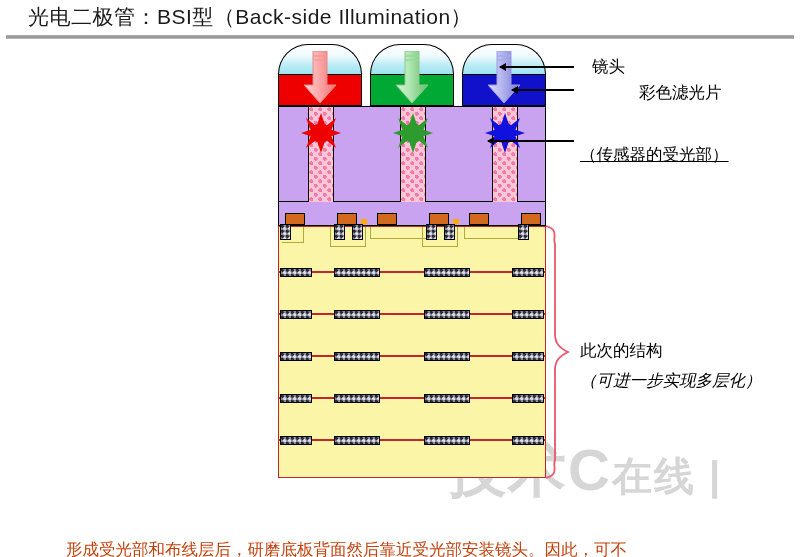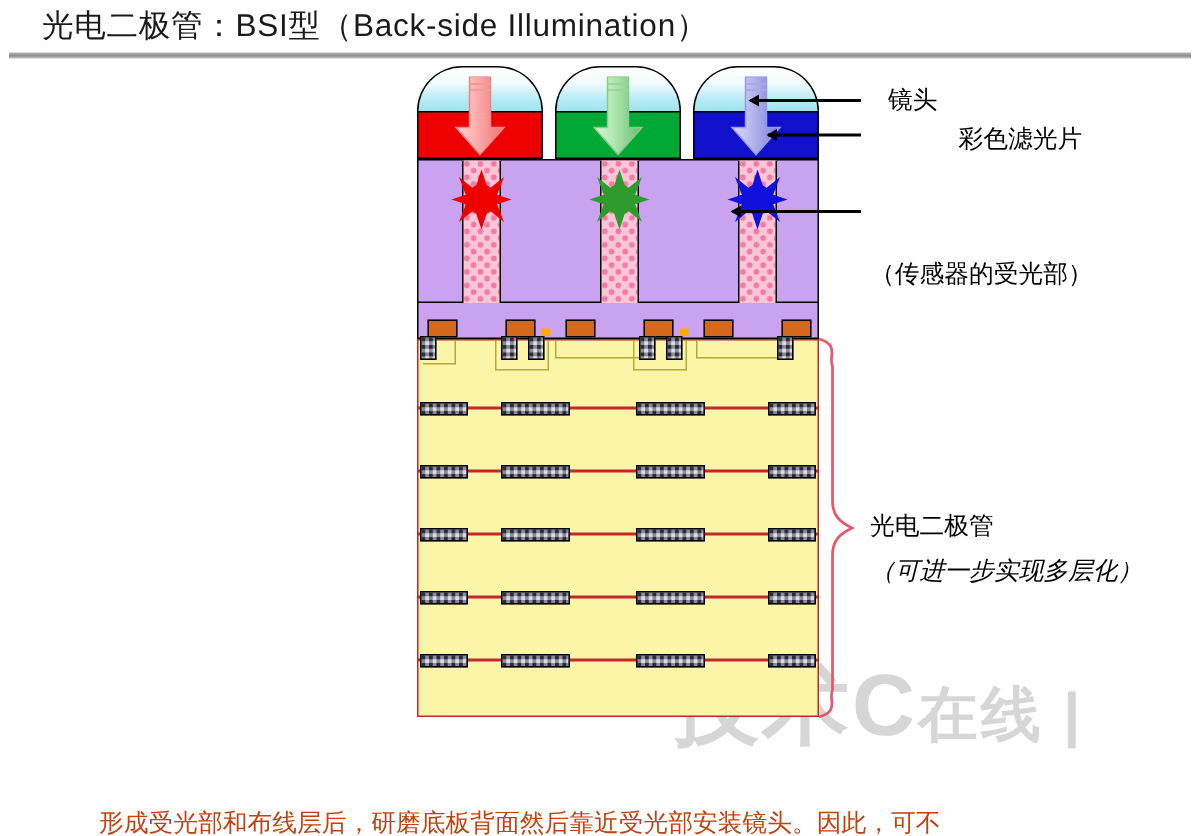--- a/index.html
+++ b/index.html
@@ -412,28 +412,28 @@
     </div>
   </div>
 
   <div class="leader" style="left:500px; top:66px;  width:74px;"></div>
   <div class="callout-label" style="left:592px; top:56px;">镜头</div>
 
   <div class="leader" style="left:512px; top:89px;  width:62px;"></div>
   <div class="callout-label" style="left:611px; top:82px;margin-left:28px;">彩色滤光片</div>
 
   <div class="leader" style="left:488px; top:140px; width:86px;"></div>
-  <div class="callout-label" style="left:580px; top:172px;">（传感器的受光部）</div>
+  <div class="callout-label" style="left:580px; top:144px;text-decoration:underline;">（传感器的受光部）</div>
 
   <div id="brace">
     <svg width="34" height="256" viewBox="0 0 34 256">
       <path d="M6,2 C20,6 12,14 15,20 L15,110 C15,120 20,124 28,128
                C20,132 15,136 15,146 L15,236 C12,242 20,250 6,254" fill="none" stroke="#e8566a" stroke-width="1.8"></path>
     </svg>
   </div>
-  <div class="callout-label" style="left:580px; top:340px;">光电二极管</div>
+  <div class="callout-label" style="left:580px; top:340px;">此次的结构</div>
   <div class="callout-label" style="left:580px; top:370px;font-style:italic;">（可进一步实现多层化）</div>
 
   <div id="caption">
     <div>形成受光部和布线层后，研磨底板背面然后靠近受光部安装镜头。因此，可不</div>
   </div>
 
 </div>
 
 </body></html>

